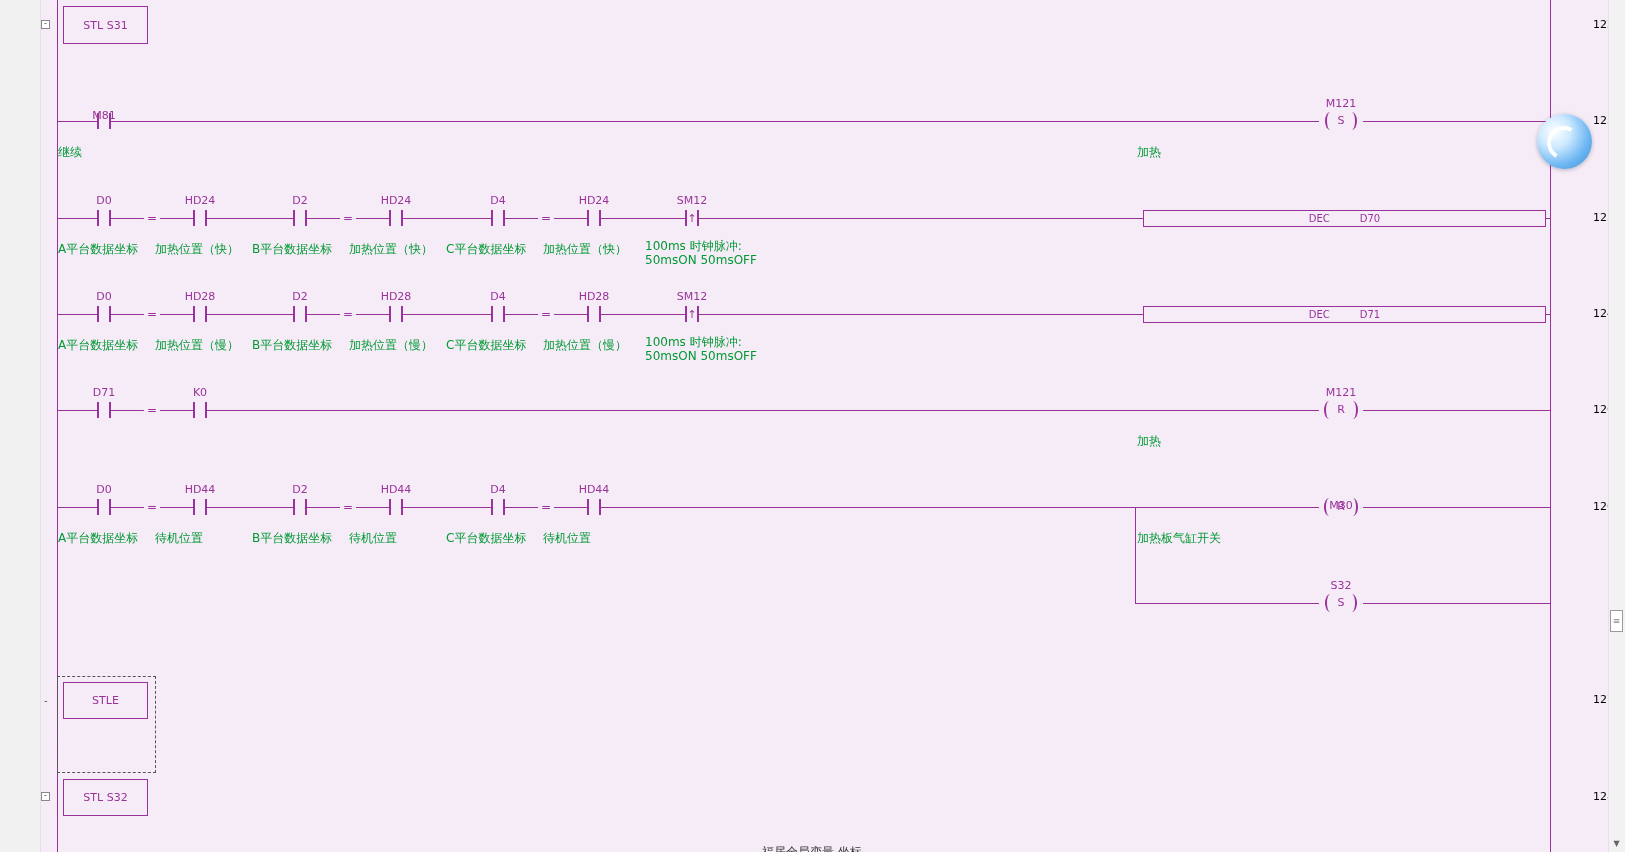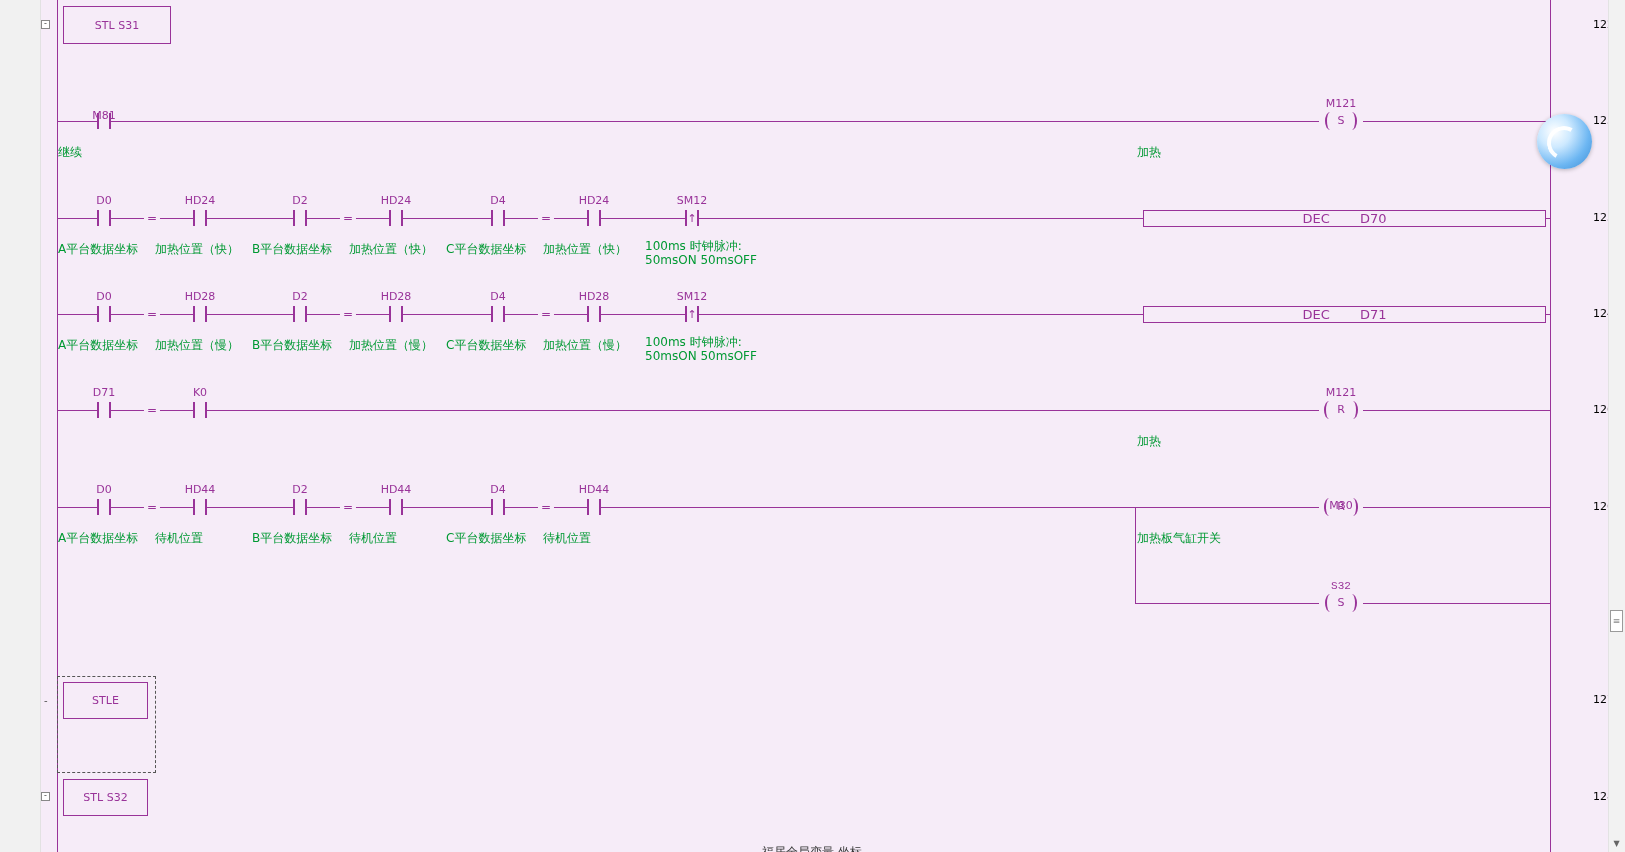--- a/index.html
+++ b/index.html
@@ -18,21 +18,21 @@
   .contact{position:absolute;width:14px;height:16px;background:var(--bg);border-left:2px solid var(--purple);border-right:2px solid var(--purple);box-sizing:border-box;display:flex;align-items:center;justify-content:center;}
   .edge{color:var(--purple);font-size:11px;line-height:11px;}
   .dev{position:absolute;transform:translateX(-50%);color:var(--purple);font-size:11px;line-height:12px;white-space:nowrap;}
   .cmt{position:absolute;color:var(--green);font-size:12px;line-height:14px;white-space:nowrap;}
   .eq{position:absolute;transform:translateX(-50%);background:var(--bg);color:var(--purple);font-size:12px;line-height:14px;padding:0 3px;}
   .coil{position:absolute;width:44px;height:18px;background:var(--bg);display:flex;align-items:center;justify-content:center;gap:3px;}
   .paren{width:10px;height:18px;box-sizing:border-box;}
   .paren.l{border-left:2px solid var(--purple);border-radius:50% 0 0 50%/50% 0 0 50%;}
   .paren.r{border-right:2px solid var(--purple);border-radius:0 50% 50% 0/0 50% 50% 0;}
   .coil .op{color:var(--purple);font-size:11px;line-height:12px;}
-  .funcbox{position:absolute;box-sizing:border-box;border:1px solid var(--purple);background:var(--bg);display:flex;align-items:center;justify-content:center;gap:30px;color:var(--purple);font-size:13px;}
+  .funcbox{position:absolute;box-sizing:border-box;border:1px solid var(--purple);background:var(--bg);display:flex;align-items:center;justify-content:center;gap:30px;color:var(--purple);font-size:10px;}
   .stl{position:absolute;box-sizing:border-box;border:1px solid var(--purple);background:var(--bg);display:flex;align-items:center;justify-content:center;color:var(--purple);font-size:11px;}
   .sel{position:absolute;border:1px dashed #555;}
   .sb{position:absolute;left:1608px;top:0;width:17px;height:852px;background:#f2f2f2;border-left:1px solid #e3e3e3;box-sizing:border-box;}
   .sb-thumb{position:absolute;left:1610px;top:610px;width:13px;height:22px;background:#fff;border:1px solid #9a9a9a;box-sizing:border-box;color:#888;font-size:9px;line-height:9px;display:flex;align-items:center;justify-content:center;}
   .sb-btn{position:absolute;left:1608px;top:835px;width:17px;height:17px;color:#666;font-size:8px;display:flex;align-items:center;justify-content:center;}
   .ball{position:absolute;left:1537px;top:114px;width:55px;height:55px;border-radius:50%;
         background:radial-gradient(circle at 32% 32%, #ffffff, #cde9ff 30%, #6cb6f2 65%, #3a8ad2 100%);
         box-shadow:0 1px 4px rgba(0,0,0,.25);}
   .ball::after{content:"";position:absolute;left:10px;top:12px;width:26px;height:26px;
         border:4px solid transparent;border-top-color:rgba(255,255,255,.95);border-left-color:rgba(255,255,255,.95);
@@ -53,21 +53,21 @@
   <div class="gnum" style="top:501px;">1266</div>
   <div class="gnum" style="top:694px;">1279</div>
   <div class="gnum" style="top:791px;">1280</div>
   <div class="gbox" style="top:20px;">-</div>
   <div class="gbox" style="top:792px;">-</div>
   <div class="gdash" style="left:44px;top:697px;">-</div>
 
   <div class="vl" style="left:57px;top:0;height:852px;"></div>
   <div class="vl" style="left:1550px;top:0;height:852px;"></div>
 
-  <div class="stl" style="left:63px;top:6px;width:108px;height:38px;">STL S31</div>
+  <div class="stl" style="left:63px;top:6px;width:85px;height:38px;">STL S31</div>
 
   <div class="hl" style="left:57px;top:121px;width:1493px;"></div>
   <div class="contact" style="left:97px;top:113px;"></div>
   <div class="dev" style="left:104px;top:110px;">M81</div>
   <div class="cmt" style="left:58px;top:145px;">继续</div>
   <div class="coil" style="left:1319px;top:112px;">
     <span class="paren l"></span>
     <span class="op">S</span>
     <span class="paren r"></span>
   </div>
@@ -184,21 +184,21 @@
   <div class="dev" style="left:1341px;top:500px;">M30</div>
   <div class="cmt" style="left:1137px;top:531px;">加热板气缸开关</div>
 
   <div class="vl" style="left:1135px;top:507px;height:97px;"></div>
   <div class="hl" style="left:1135px;top:603px;width:415px;"></div>
   <div class="coil" style="left:1319px;top:594px;">
     <span class="paren l"></span>
     <span class="op">S</span>
     <span class="paren r"></span>
   </div>
-  <div class="dev" style="left:1341px;top:580px;font-family:Liberation Mono, monospace;">S32</div>
+  <div class="dev" style="left:1341px;top:580px;">S32</div>
 
   <div class="sel" style="left:57px;top:676px;width:97px;height:95px;"></div>
   <div class="stl" style="left:63px;top:682px;width:85px;height:37px;">STLE</div>
 
   <div class="stl" style="left:63px;top:779px;width:85px;height:37px;">STL S32</div>
 
   <div class="partial">福居全局变量 坐标</div>
 
   <div class="ball"></div>
 

